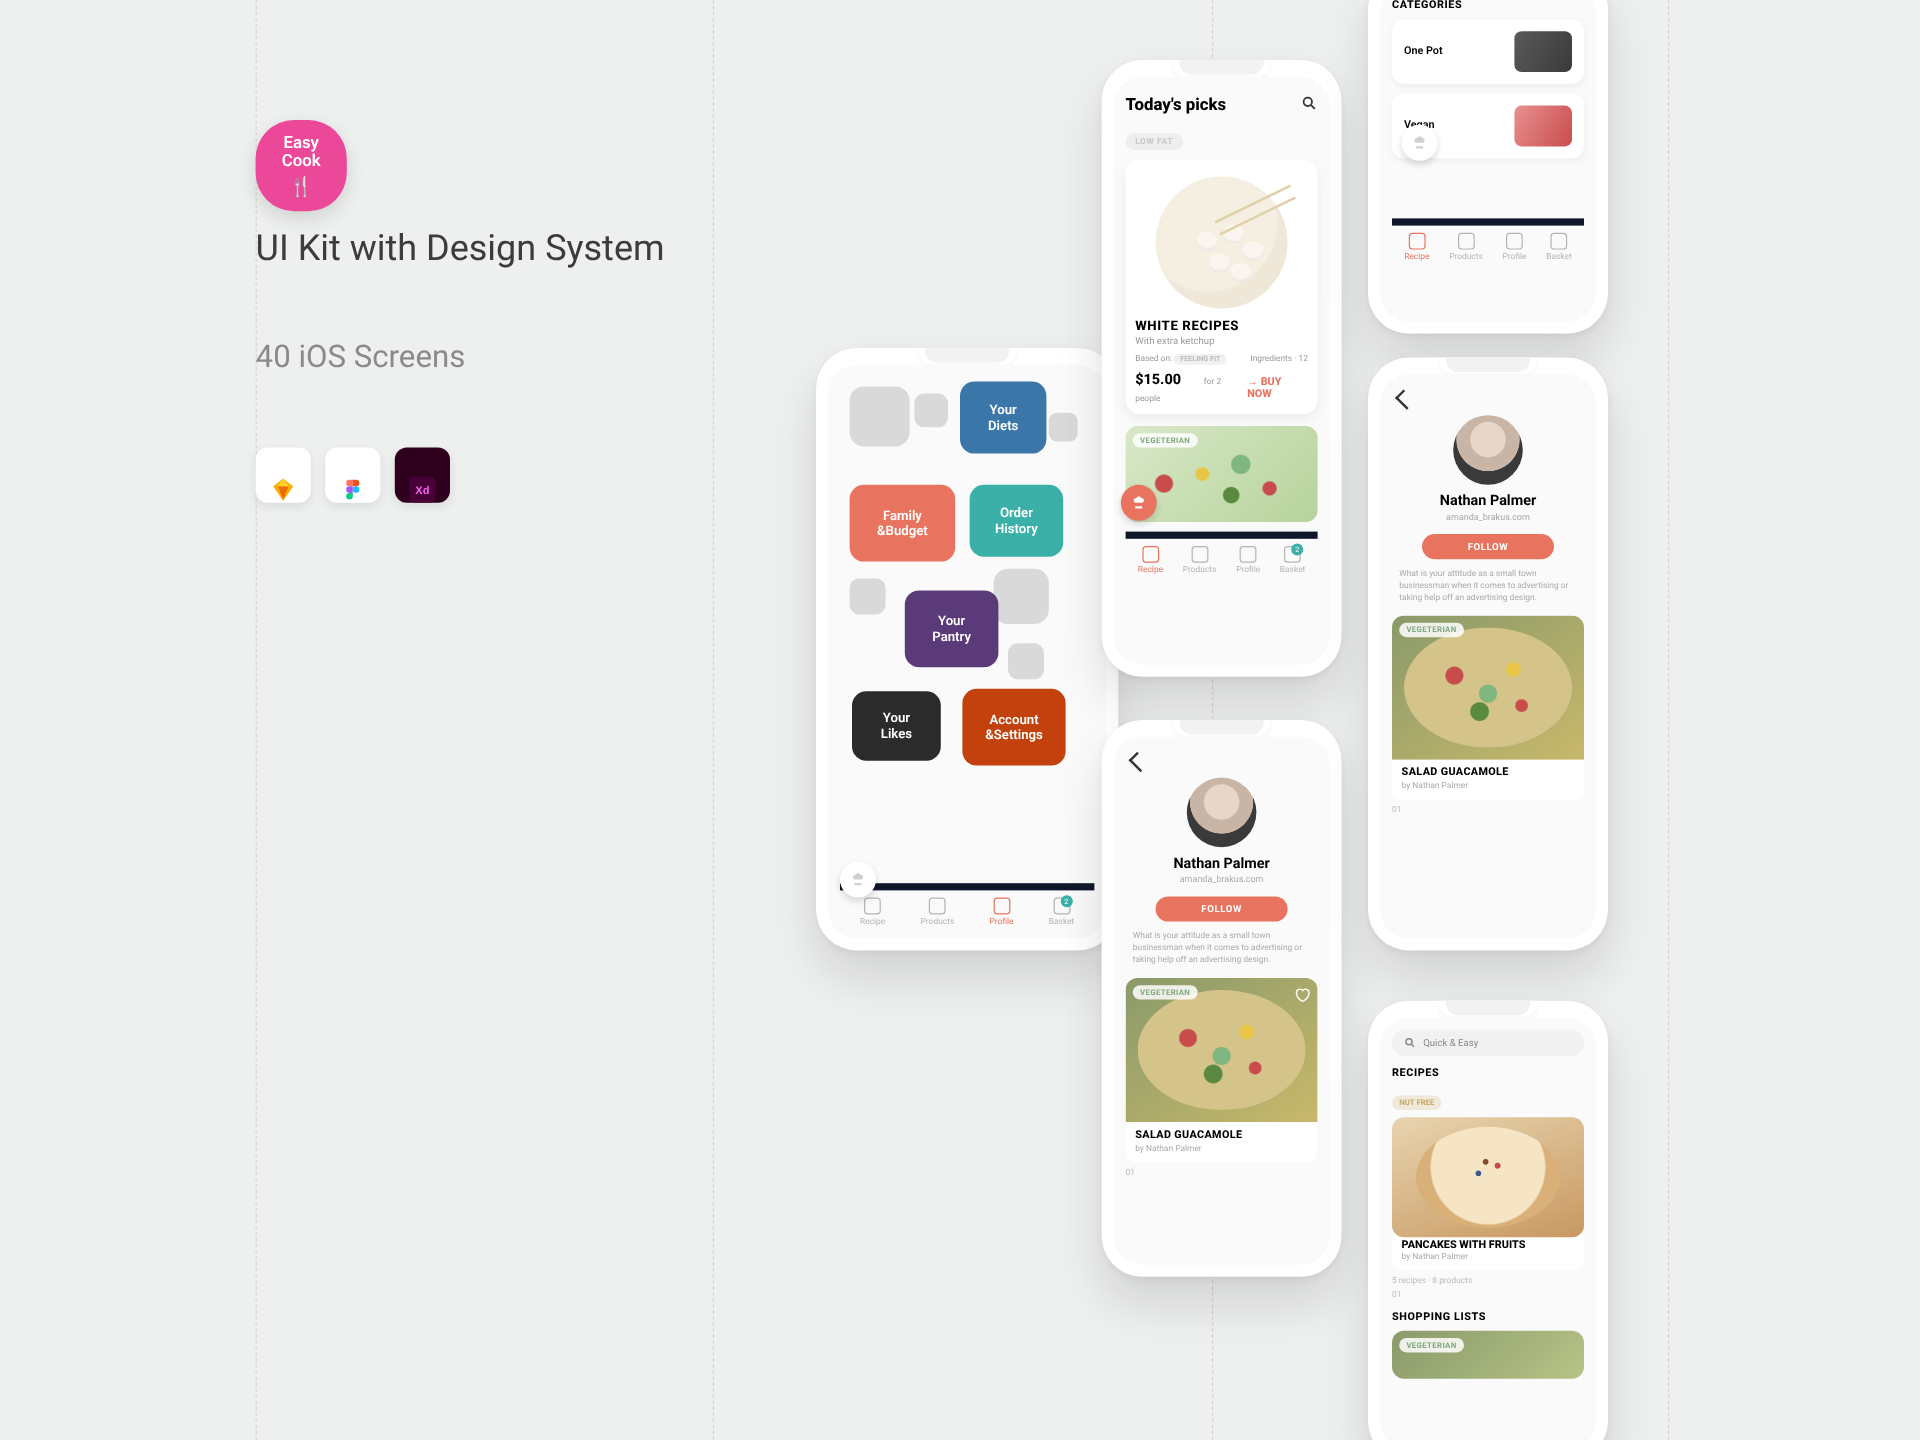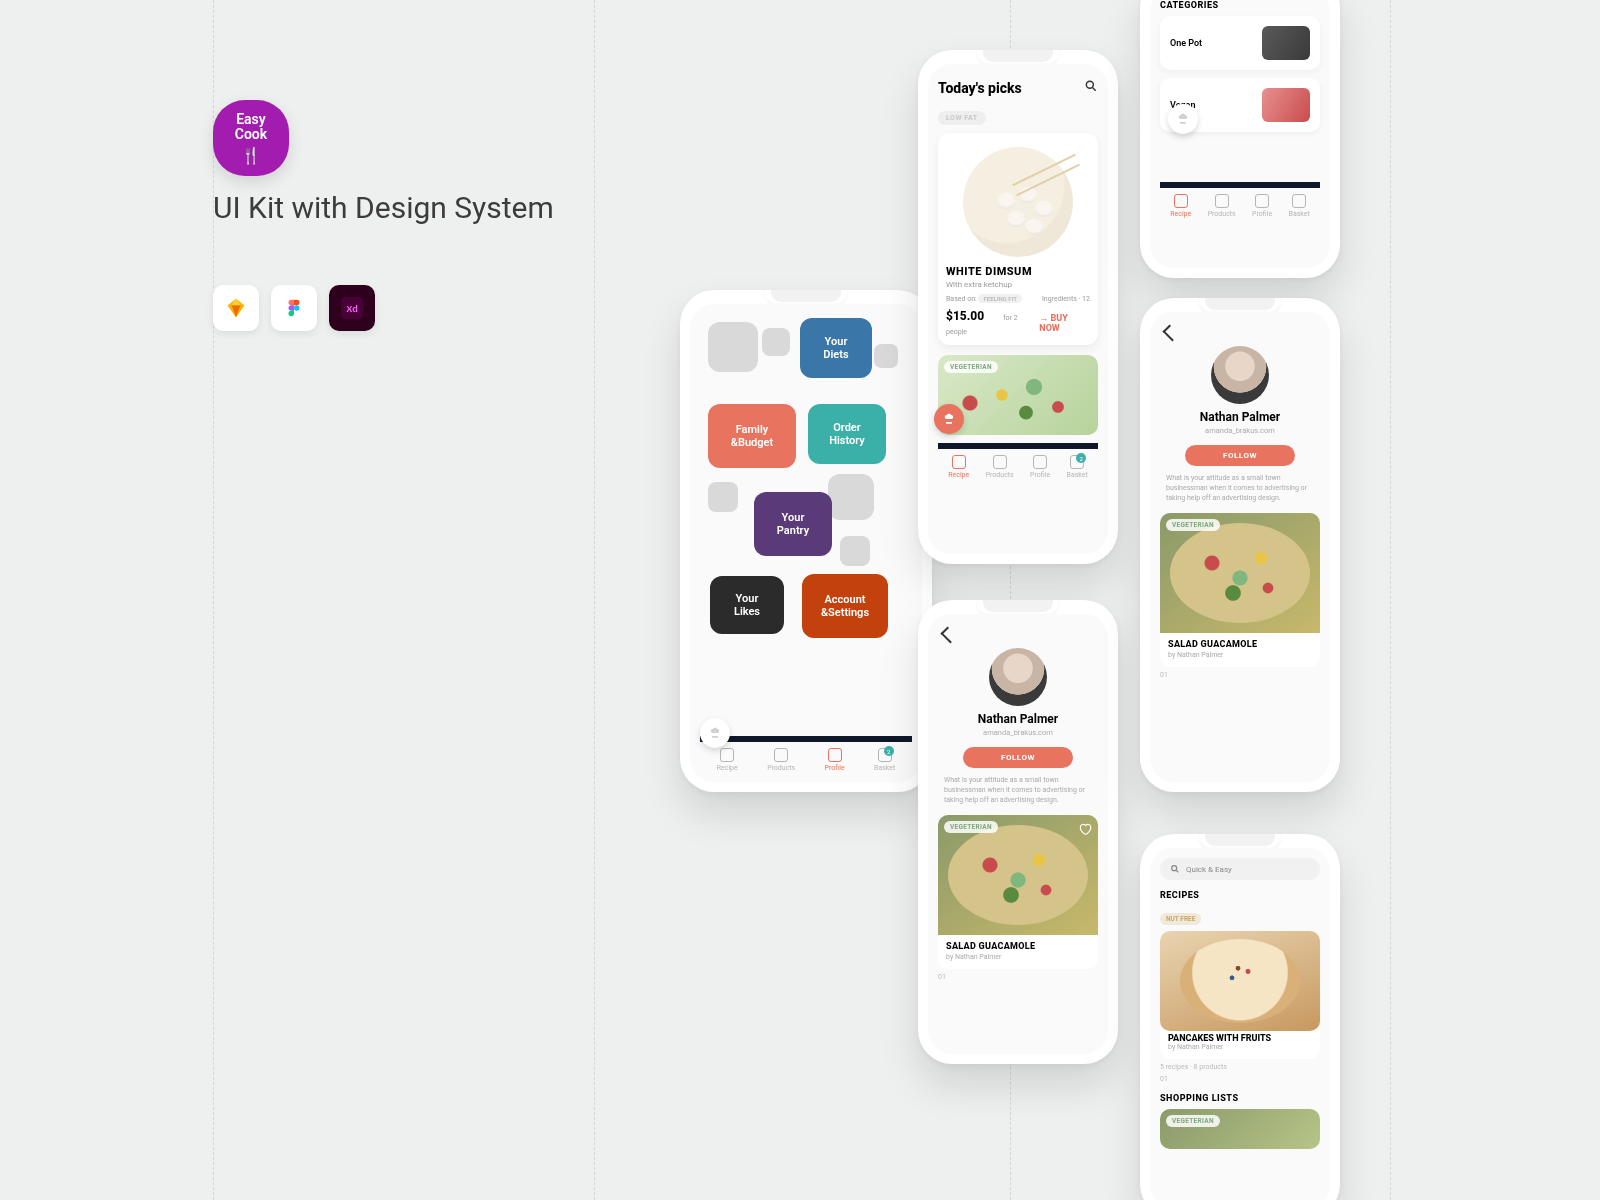--- a/index.html
+++ b/index.html
@@ -14,34 +14,34 @@
 .guide.g1 { left: 213px; }
 .guide.g2 { left: 594px; }
 .guide.g3 { left: 1010px; }
 .guide.g4 { left: 1390px; }
 
 .left-panel {
   position: absolute; left: 213px; top: 100px; width: 420px;
 }
 .app-icon {
   width: 76px; height: 76px; border-radius: 32px;
-  background: #a21caf; color: #fff; font-size: 14px; font-weight: 600;
+  background: #ec4899; color: #fff; font-size: 14px; font-weight: 600;
   display: flex; flex-direction: column; align-items: center; justify-content: center;
   line-height: 1.1; box-shadow: 0 6px 16px rgba(0,0,0,.12);
   position: relative;
 }
 .app-icon .utensil { margin-top: 4px; font-size: 16px; }
 .title { margin-top: 110px; font-size: 64px; font-weight: 800; color: #1d1d1d; letter-spacing: -1px;}
 .sub1 { margin-top: 36px; font-size: 30px; color: #3c3c3c; font-weight: 400;}
 .sub2 { margin-top: 14px; font-size: 30px; color: #3c3c3c; font-weight: 400;}
 .screens-line { margin-top: 58px; font-size: 26px; color: #8a8a8a; }
 .tool-row { margin-top: 60px; display: flex; gap: 12px; }
 .tool-chip {
   width: 46px; height: 46px; border-radius: 10px; background: #fff;
-  display:flex;align-items:center;justify-content:center;
+  display:flex;align-items:flex-end;justify-content:center;
   box-shadow: 0 3px 8px rgba(0,0,0,.08);
 }
 .tool-chip svg { width: 22px; height: 22px; }
 
 
 .phone {
   position: absolute; background: #fff; border-radius: 34px;
   box-shadow: 0 22px 40px rgba(0,0,0,.12), 0 2px 6px rgba(0,0,0,.05);
   padding: 14px 10px 10px; width: 252px;
 }
@@ -177,20 +177,21 @@
 <div class="guide g3"></div>
 <div class="guide g4"></div>
 
 <div class="left-panel">
   <div class="app-icon">
     <div>Easy</div>
     <div>Cook</div>
     <div class="utensil">🍴</div>
   </div>
   <div class="sub2">UI Kit with Design System</div>
+  <div class="screens-line">40 iOS Screens</div>
   <div class="tool-row">
     <div class="tool-chip">
       <svg viewBox="0 0 24 24">
           <path d="M12 2 3 9l9 13 9-13-9-7z" fill="#fdb300"></path>
           <path d="M7 9h10l-5 13L7 9z" fill="#ea6c00"></path>
           <path d="M3 9h4l5 13L3 9zm18 0h-4l-5 13 9-13z" fill="#fdad00"></path>
           <path d="M7 9l5-7 5 7H7z" fill="#fdd231"></path>
         </svg>
     </div>
     <div class="tool-chip">
@@ -290,21 +291,21 @@
     <div class="pick-card">
       <div class="pick-img">
         <div class="dimsum-dots">
             <span></span>
             <span></span>
             <span></span>
             <span></span>
             <span></span>
           </div>
       </div>
-      <div class="pick-title">WHITE DIMSUM</div>
+      <div class="pick-title">WHITE RECIPES</div>
       <div class="pick-sub">With extra ketchup</div>
       <div class="pick-row">
         <span><span>Based on:</span> <span class="pill">FEELING FIT</span></span>
         <span>Ingredients · 12</span>
       </div>
       <div class="price-row">
         <span class="price"><span>$15.00</span> <small>for 2 people</small></span>
         <span class="buy">→ BUY NOW</span>
       </div>
     </div>

